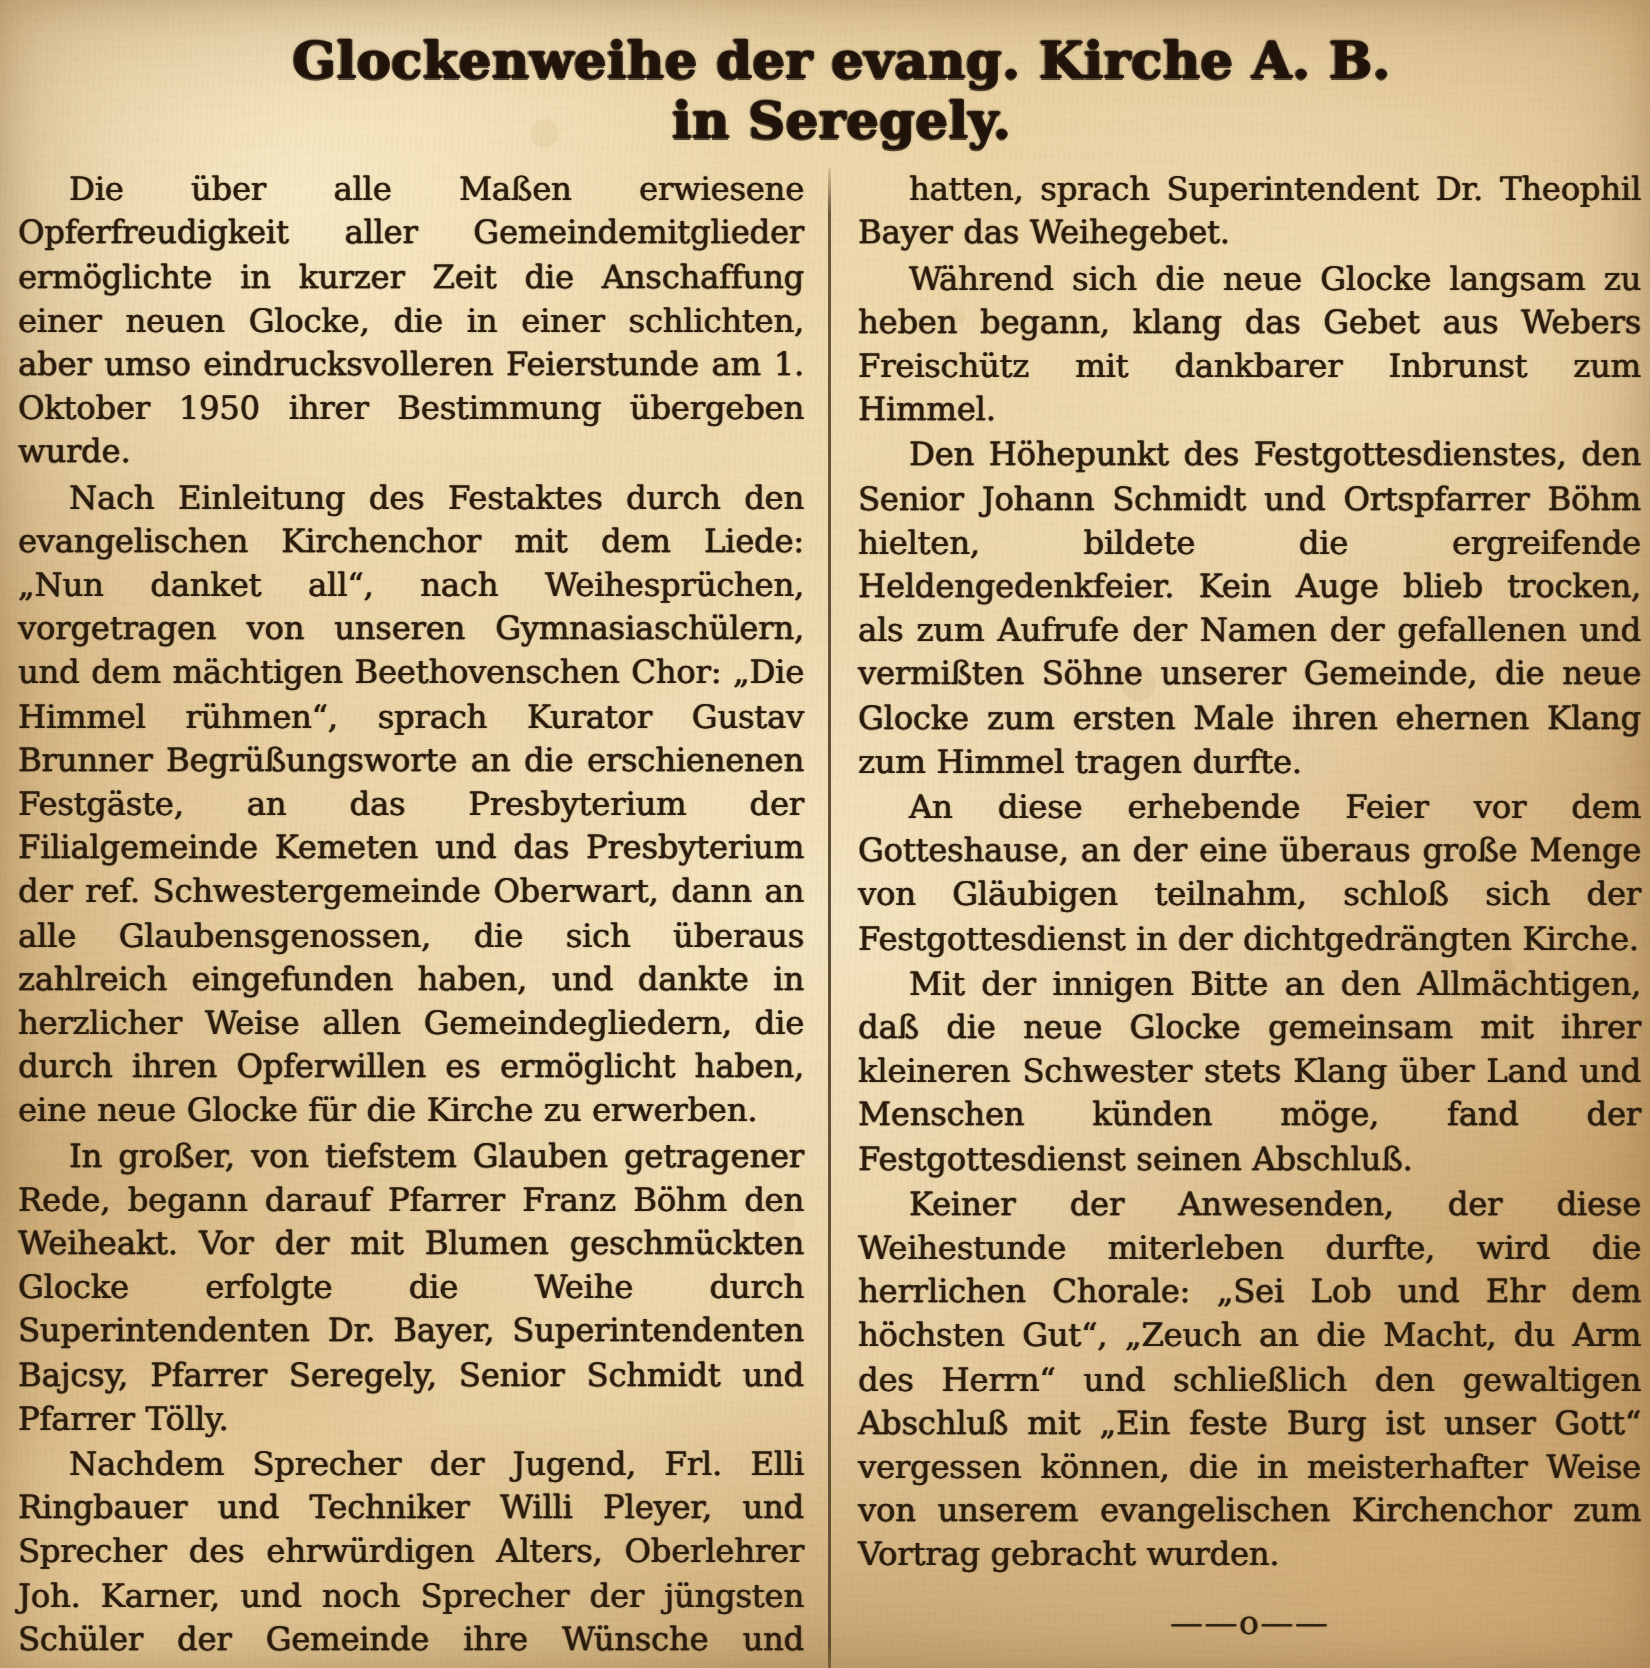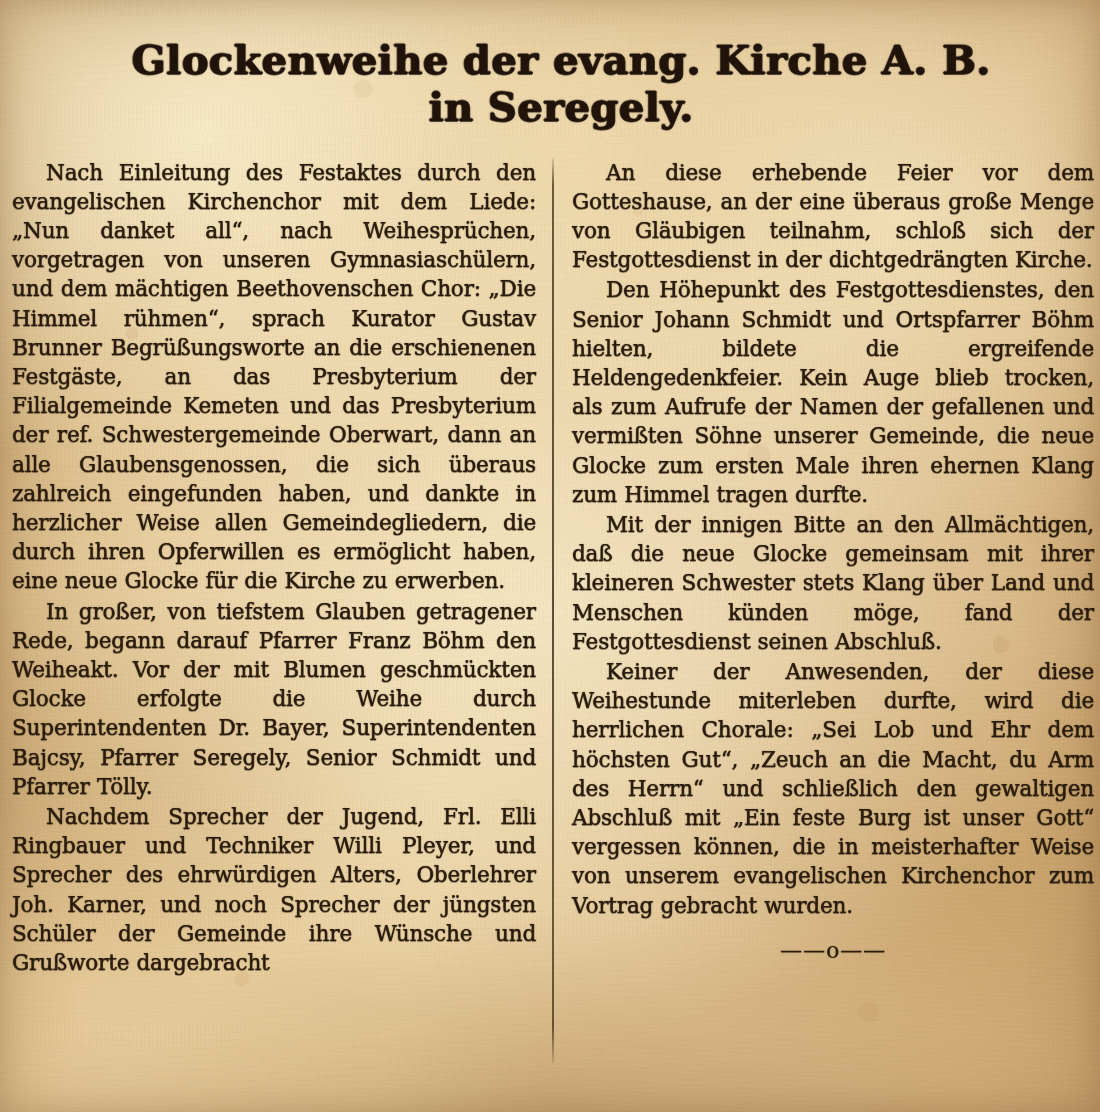--- a/index.html
+++ b/index.html
@@ -82,25 +82,25 @@
     color: #2a1c0c;
     text-shadow:
        0.5px 0 0 rgba(42,28,12,0.55),
       -0.5px 0 0 rgba(42,28,12,0.35),
        0 0.5px 0 rgba(42,28,12,0.40),
        0 0 1.4px rgba(60,40,18,0.45);
   }
 
   
   .headline {
-    margin: 16px;
+    margin: 0;
     padding: 22px 60px 4px 82px;
     text-align: center;
     font-weight: 700;
-    font-size: 40px;
+    font-size: 34px;
     line-height: 1.12;
     letter-spacing: 0.4px;
     color: #20140a;
     text-shadow:
        1px 0 0 rgba(32,20,10,0.85),
       -1px 0 0 rgba(32,20,10,0.65),
        0 1px 0 rgba(32,20,10,0.70),
        0 -1px 0 rgba(32,20,10,0.45),
        0 0 2.4px rgba(48,30,14,0.55);
   }
@@ -174,30 +174,33 @@
   <div class="content">
 
     <h1 class="headline fraktur">
       <span class="hl-line hl-line-1">Glockenweihe der evang. Kirche A. B.</span>
       <span class="hl-line hl-line-2">in Seregely.</span>
     </h1>
 
     <div class="columns">
 
       <div class="col col-left">
+        <p class="fraktur">Die über alle Maßen erwiesene Opferfreudigkeit aller Gemeindemitglieder ermöglichte in kurzer Zeit die Anschaffung einer neuen Glocke, die in einer schlichten, aber umso eindrucksvolleren Feierstunde am 1. Oktober 1950 ihrer Bestimmung übergeben wurde.</p>
         <p class="fraktur">Nach Einleitung des Festaktes durch den evangelischen Kirchenchor mit dem Liede: „Nun danket all“, nach Weihesprüchen, vorgetragen von unseren Gymnasiaschülern, und dem mächtigen Beethovenschen Chor: „Die Himmel rühmen“, sprach Kurator Gustav Brunner Begrüßungsworte an die erschienenen Festgäste, an das Presbyterium der Filialgemeinde Kemeten und das Presbyterium der ref. Schwestergemeinde Oberwart, dann an alle Glaubensgenossen, die sich überaus zahlreich eingefunden haben, und dankte in herzlicher Weise allen Gemeindegliedern, die durch ihren Opferwillen es ermöglicht haben, eine neue Glocke für die Kirche zu erwerben.</p>
         <p class="fraktur">In großer, von tiefstem Glauben getragener Rede, begann darauf Pfarrer Franz Böhm den Weiheakt. Vor der mit Blumen geschmückten Glocke erfolgte die Weihe durch Superintendenten Dr. Bayer, Superintendenten Bajcsy, Pfarrer Seregely, Senior Schmidt und Pfarrer Tölly.</p>
         <p class="fraktur">Nachdem Sprecher der Jugend, Frl. Elli Ringbauer und Techniker Willi Pleyer, und Sprecher des ehrwürdigen Alters, Oberlehrer Joh. Karner, und noch Sprecher der jüngsten Schüler der Gemeinde ihre Wünsche und Grußworte dargebracht</p>
       </div>
 
       <div class="col-rule"></div>
 
       <div class="col col-right">
+        <p class="fraktur">hatten, sprach Superintendent Dr. Theophil Bayer das Weihegebet.</p>
+        <p class="fraktur">Während sich die neue Glocke langsam zu heben begann, klang das Gebet aus Webers Freischütz mit dankbarer Inbrunst zum Himmel.</p>
+        <p class="fraktur">Den Höhepunkt des Festgottesdienstes, den Senior Johann Schmidt und Ortspfarrer Böhm hielten, bildete die ergreifende Heldengedenkfeier. Kein Auge blieb trocken, als zum Aufrufe der Namen der gefallenen und vermißten Söhne unserer Gemeinde, die neue Glocke zum ersten Male ihren ehernen Klang zum Himmel tragen durfte.</p>
         <p class="fraktur">An diese erhebende Feier vor dem Gotteshause, an der eine überaus große Menge von Gläubigen teilnahm, schloß sich der Festgottesdienst in der dichtgedrängten Kirche.</p>
-        <p class="fraktur">Den Höhepunkt des Festgottesdienstes, den Senior Johann Schmidt und Ortspfarrer Böhm hielten, bildete die ergreifende Heldengedenkfeier. Kein Auge blieb trocken, als zum Aufrufe der Namen der gefallenen und vermißten Söhne unserer Gemeinde, die neue Glocke zum ersten Male ihren ehernen Klang zum Himmel tragen durfte.</p>
         <p class="fraktur">Mit der innigen Bitte an den Allmächtigen, daß die neue Glocke gemeinsam mit ihrer kleineren Schwester stets Klang über Land und Menschen künden möge, fand der Festgottesdienst seinen Abschluß.</p>
         <p class="fraktur">Keiner der Anwesenden, der diese Weihestunde miterleben durfte, wird die herrlichen Chorale: „Sei Lob und Ehr dem höchsten Gut“, „Zeuch an die Macht, du Arm des Herrn“ und schließlich den gewaltigen Abschluß mit „Ein feste Burg ist unser Gott“ vergessen können, die in meisterhafter Weise von unserem evangelischen Kirchenchor zum Vortrag gebracht wurden.</p>
 
         <div class="ornament fraktur">——o——</div>
       </div>
 
     </div>
   </div>
 </div>
 

